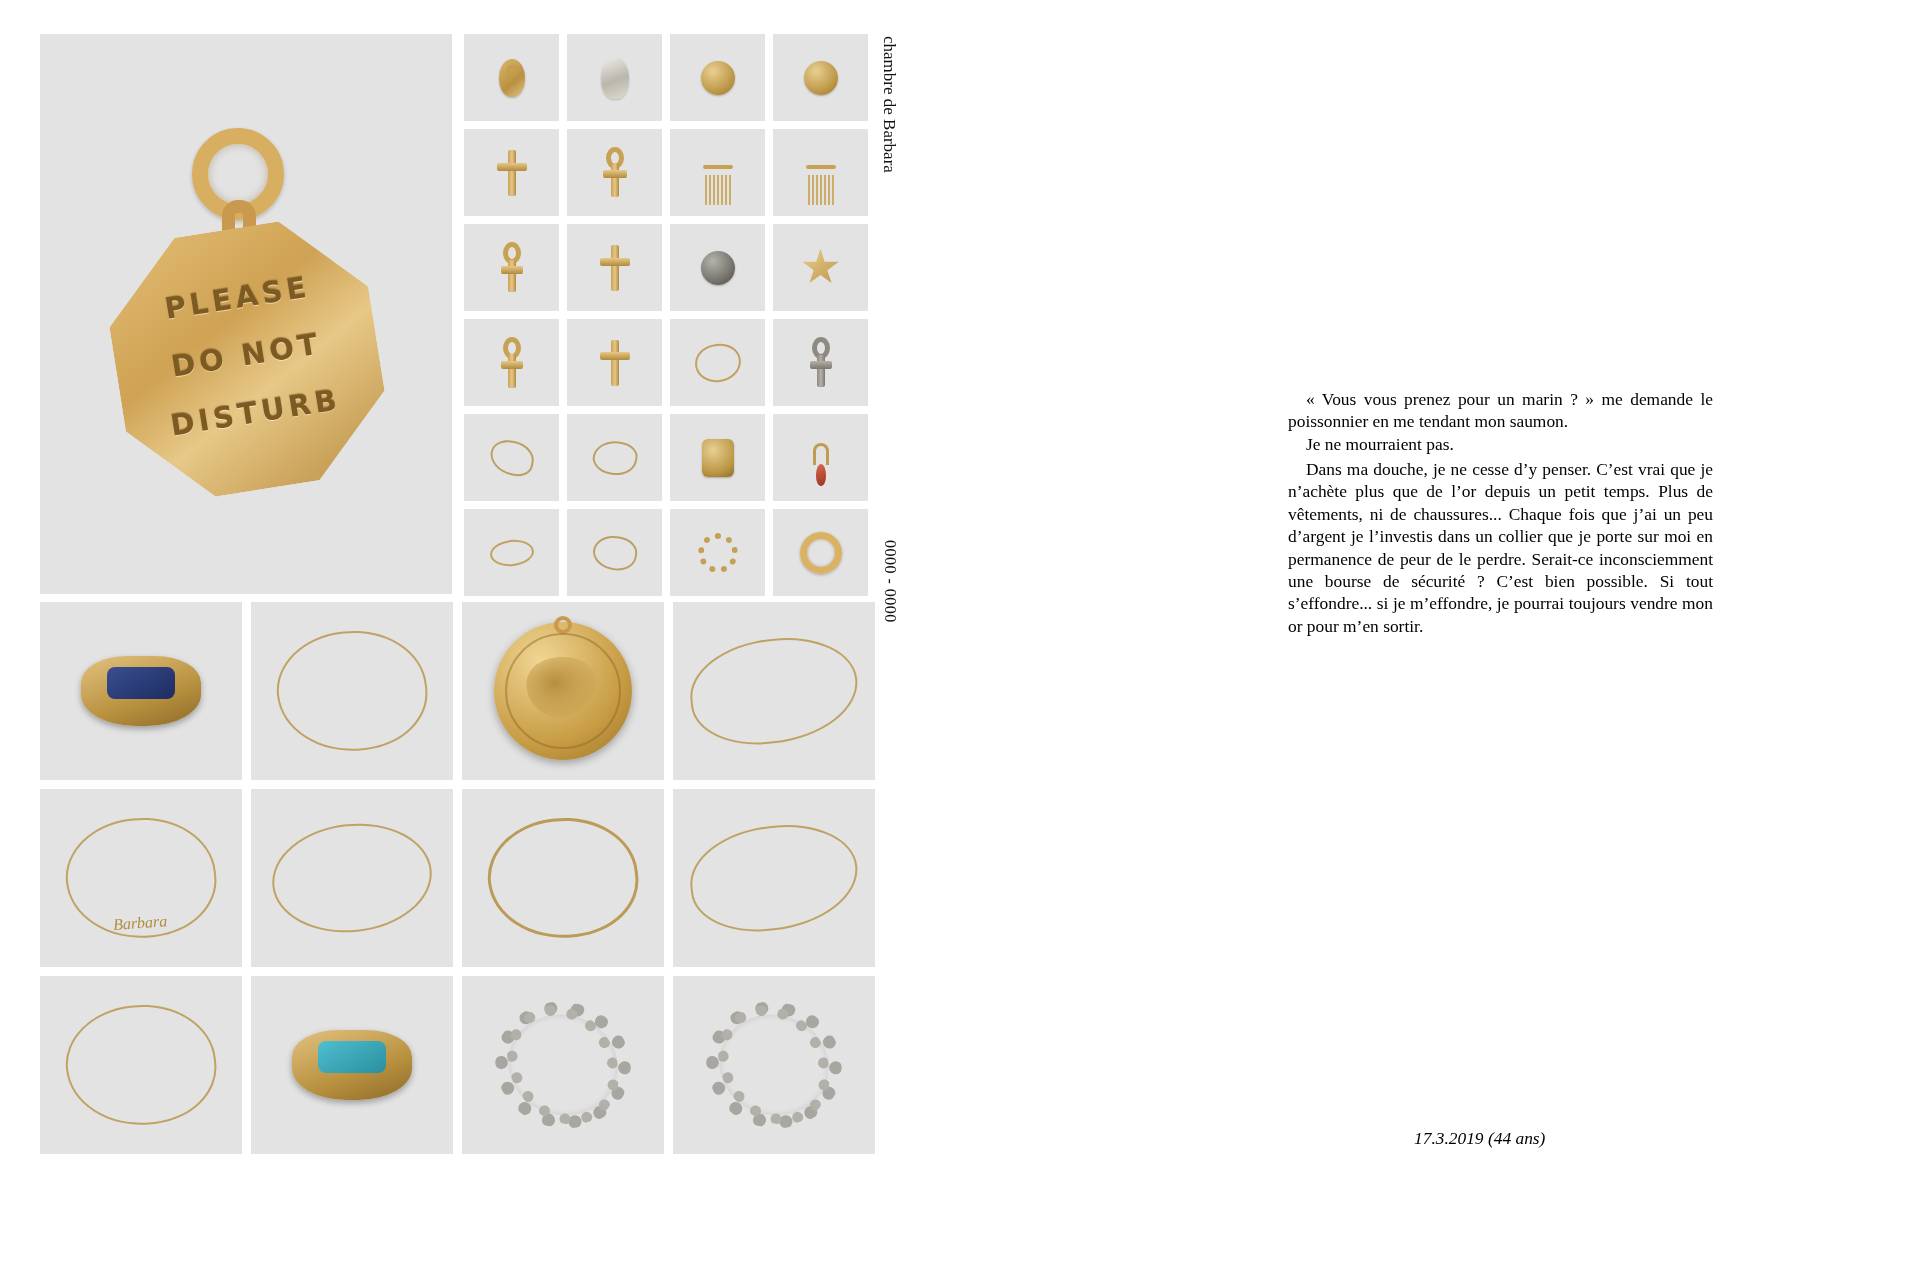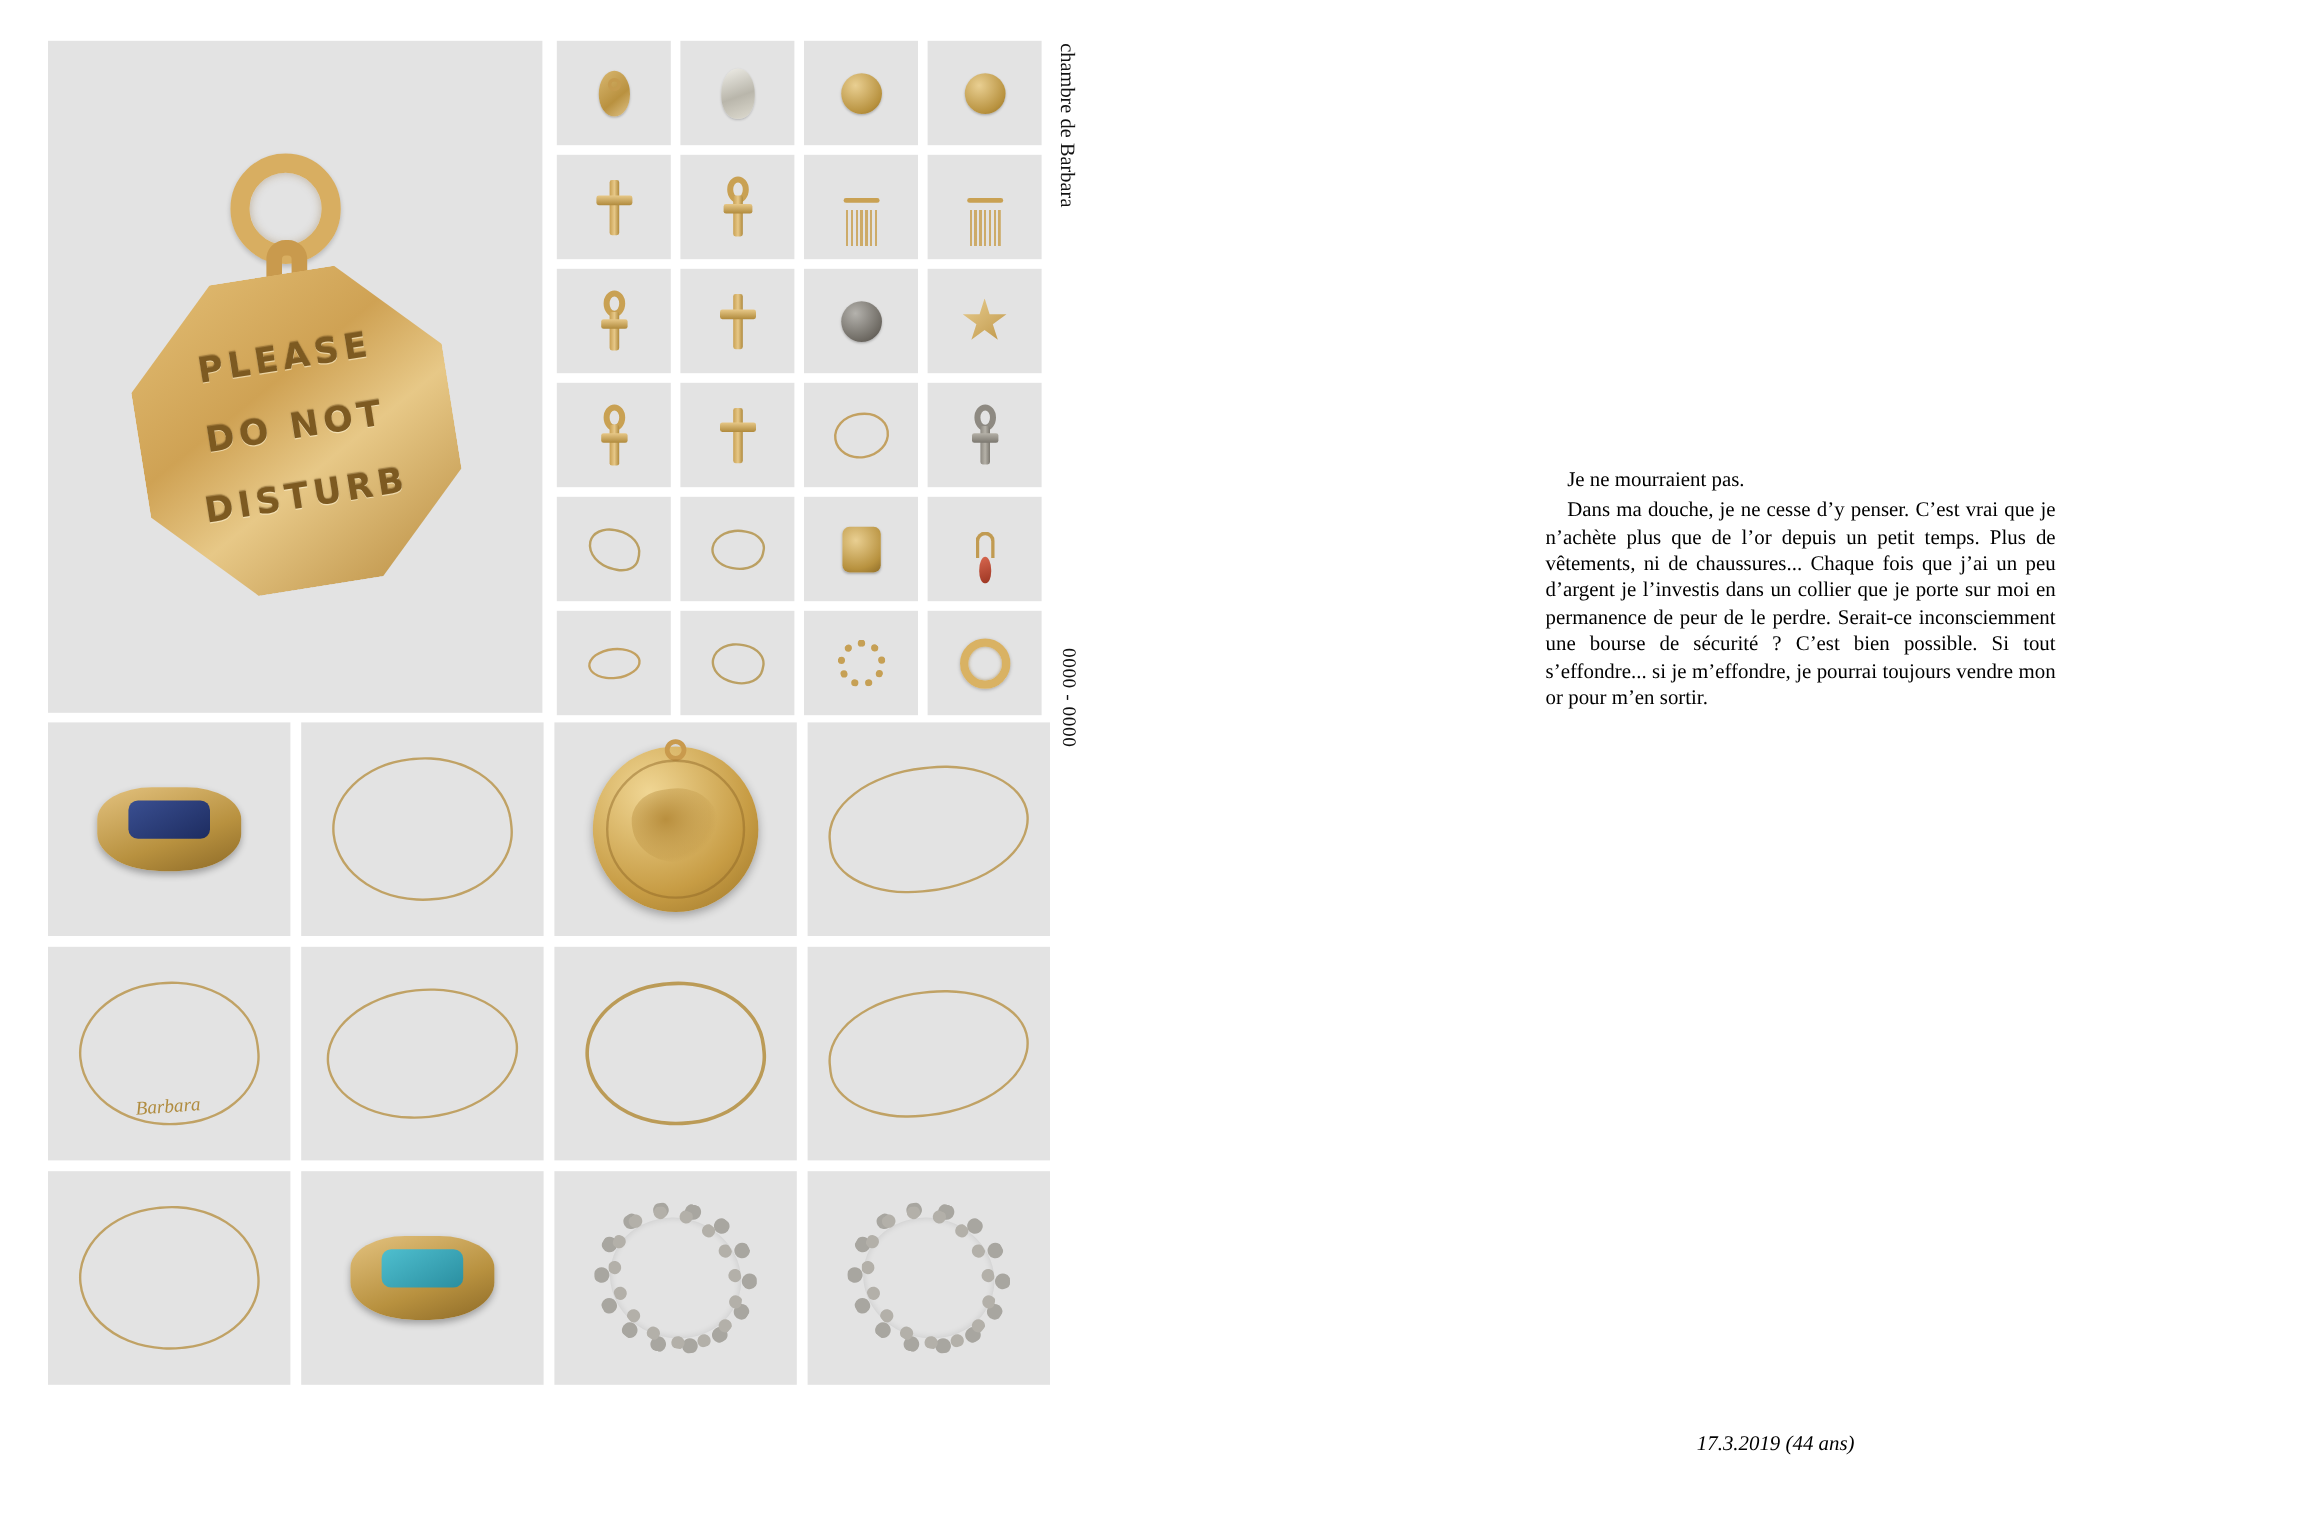--- a/index.html
+++ b/index.html
@@ -134,21 +134,21 @@
     color: #000;
     text-align: justify;
     text-indent: 18px;
     hyphens: auto;
   }
   .text-col p.first { text-indent: 18px; }
   .text-col p.gap { margin-top: 3px; }
 
   .date-line {
     position: absolute;
-    left: 1414px; top: 1192px;
+    left: 1414px; top: 1128px;
     font-family: "Liberation Serif", serif;
     font-style: italic;
     font-size: 17.4px;
     color: #000;
   }
 
   
   .obj { position: absolute; left: 50%; top: 50%; transform: translate(-50%, -50%); }
 
   .pend-oval {
@@ -495,19 +495,20 @@
         <div class="marcasite2"></div>
       </div>
 
     </div>
   </div>
 
   <div class="side-label label-chambre">chambre de Barbara</div>
   <div class="side-label label-folio">0000 - 0000</div>
 
   <div class="text-col">
+    <p class="first">« Vous vous prenez pour un marin ? » me demande le poissonnier en me tendant mon saumon.</p>
     <p>Je ne mourraient pas.</p>
     <p class="gap">Dans ma douche, je ne cesse d’y penser. C’est vrai que je n’achète plus que de l’or depuis un petit temps. Plus de vêtements, ni de chaussures... Chaque fois que j’ai un peu d’argent je l’investis dans un collier que je porte sur moi en permanence de peur de le perdre. Serait-ce inconsciemment une bourse de sécurité ? C’est bien possible. Si tout s’effondre... si je m’effondre, je pourrai toujours vendre mon or pour m’en sortir.</p>
   </div>
 
   <div class="date-line">17.3.2019 (44 ans)</div>
 
 </div>
 
 </body></html>

